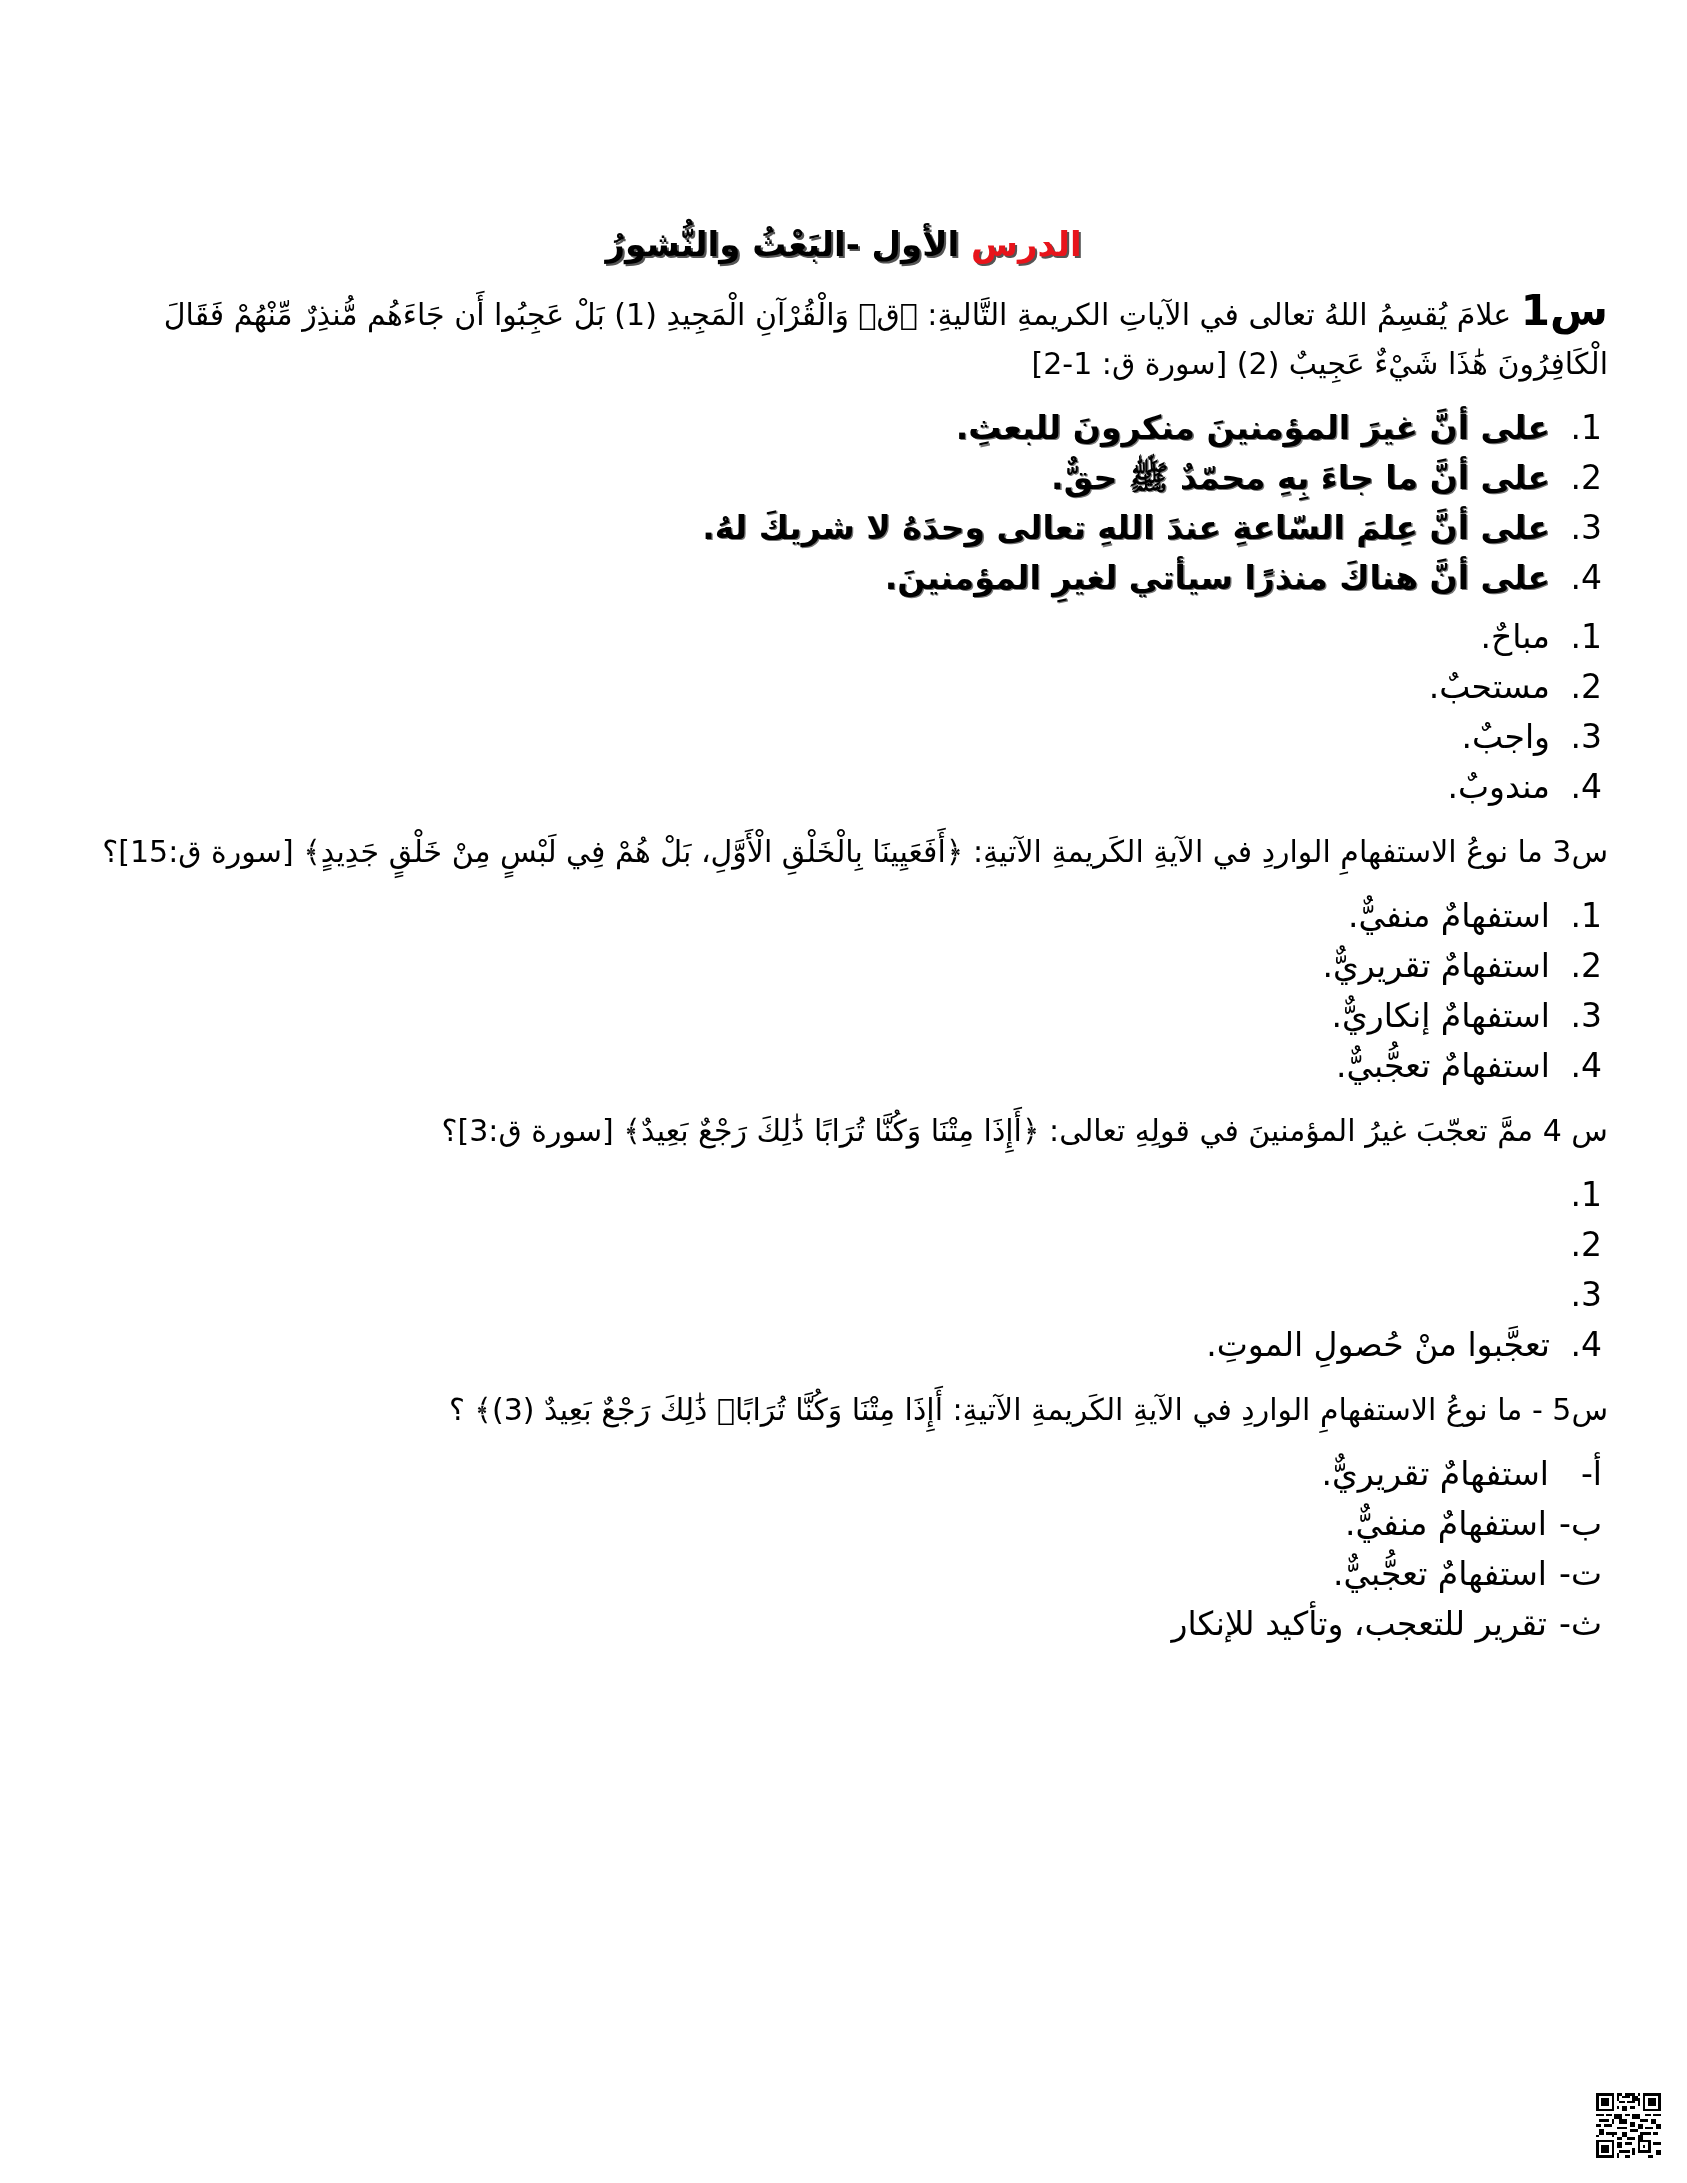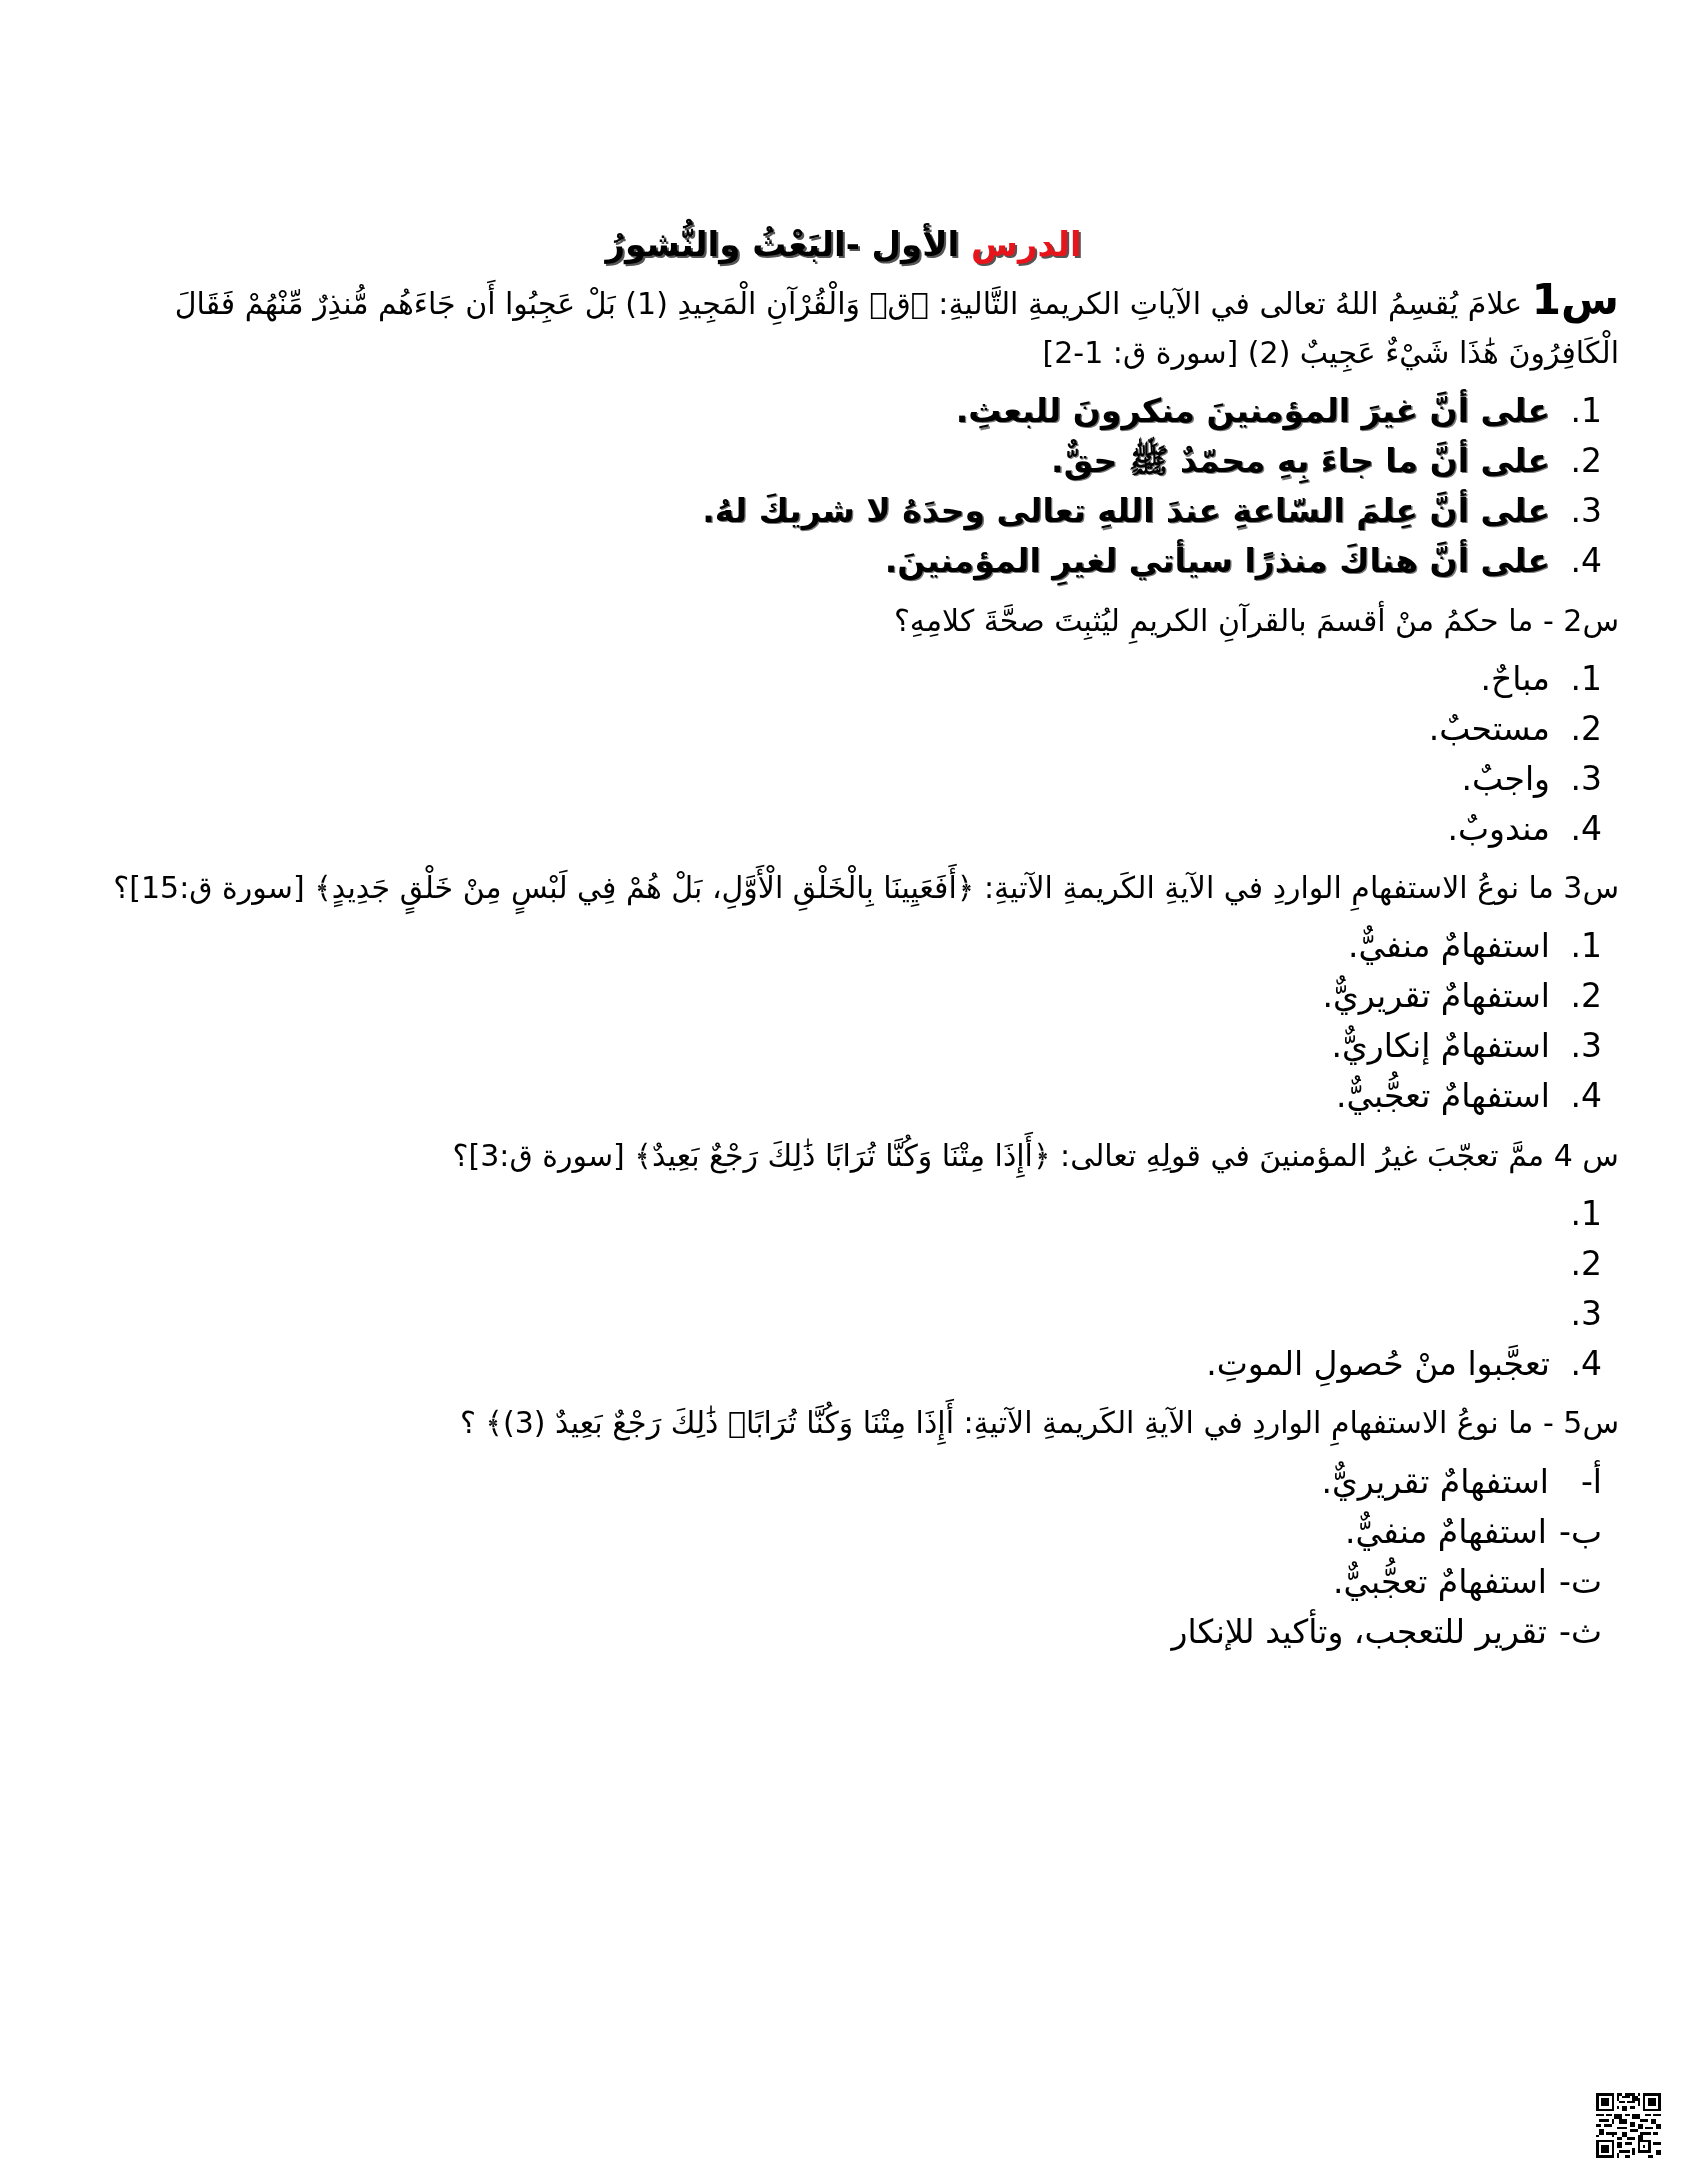--- a/index.html
+++ b/index.html
@@ -37,21 +37,21 @@
       position: absolute;
       right: 64px;
       left: 66px;
       top: 271px;
       direction: rtl;
       text-align: right;
     }
     .q {
       font-size: 30px;
       line-height: 49px;
-      margin: 4px;
+      margin: 15px;
     }
     .q .qnum-big {
       font-size: 42px;
       font-weight: bold;
     }
     .opts {
       list-style: none;
       margin: 9.3px 0 9.3px 0;
       padding: 0 0 0 0;
     }
@@ -109,24 +109,20 @@
           <span class="txt">على أنَّ عِلمَ السّاعةِ عندَ اللهِ تعالى وحدَهُ لا شريكَ لهُ.</span>
         </li>
         <li>
           <span class="num">4.</span>
           <span class="txt">على أنَّ هناكَ منذرًا سيأتي لغيرِ المؤمنينَ.</span>
         </li>
       </ul>
     </div>
 
     <div>
-      <p class="q">
-        <span>س2</span>
-        <span>- ما حكمُ منْ أقسمَ بالقرآنِ الكريمِ ليُثبِتَ صحَّةَ كلامِهِ؟</span>
-      </p>
       <ul class="opts">
         <li>
           <span class="num">1.</span>
           <span class="txt">مباحٌ.</span>
         </li>
         <li>
           <span class="num">2.</span>
           <span class="txt">مستحبٌ.</span>
         </li>
         <li>

